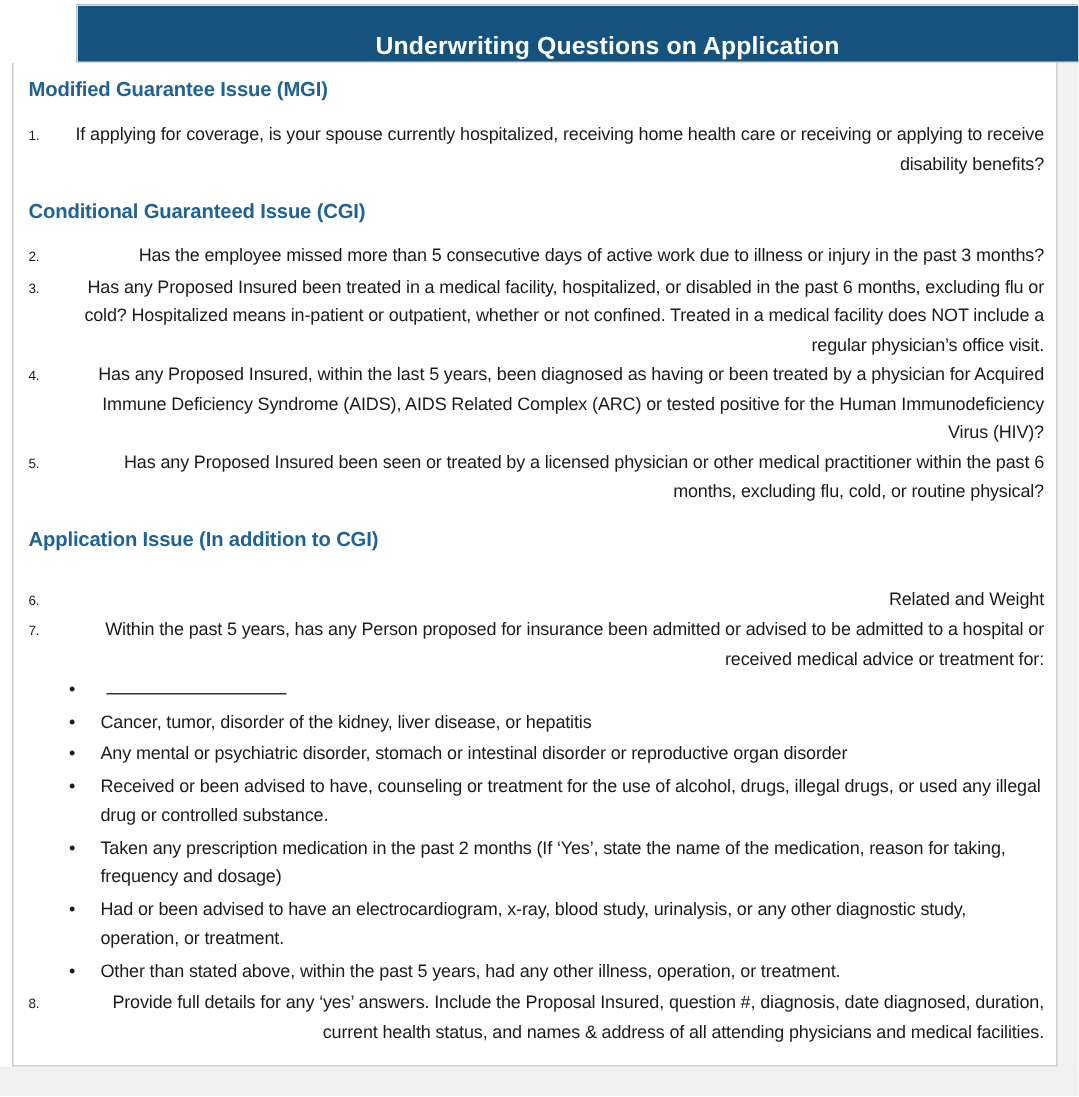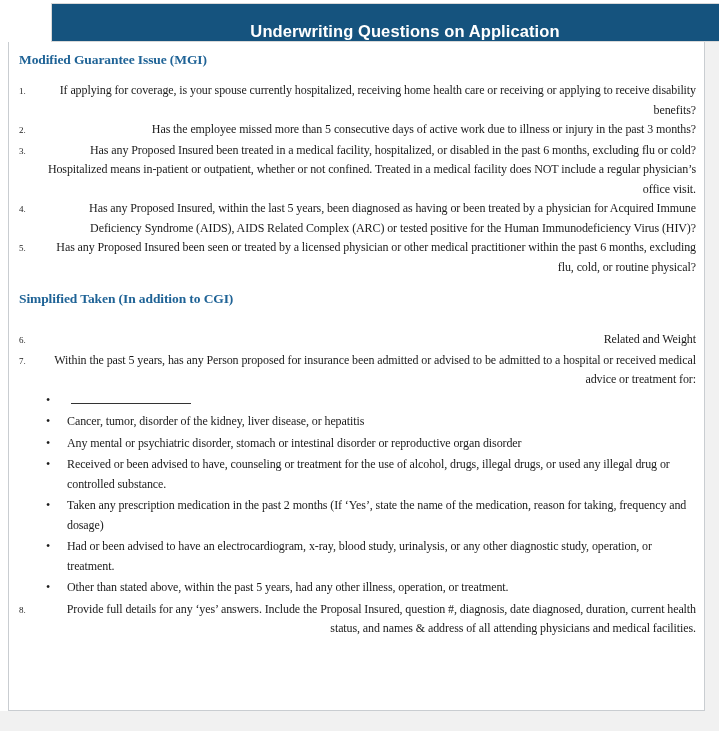--- a/index.html
+++ b/index.html
@@ -45,21 +45,20 @@
   .content-area {
     position: absolute;
     left: 8px; top: 42px;
     width: 697px; height: 669px;
     box-sizing: border-box;
     background: #ffffff;
     border: 1px solid var(--page-border, #c9cdd1);
     border-top: none;
     padding: 9px 8px 4px 10px;
     overflow: hidden;
-    font-family: Liberation Serif, serif;
   }
   .section-heading {
     color: var(--heading-blue, #1f6396);
     font-size: 13.5px;
     font-weight: bold;
     margin: 14px 0 13px 0;
     letter-spacing: -0.1px;
   }
   .section:first-child .section-heading { margin-top: 1px; }
   .section-heading.gap-after { margin-bottom: 23px; }
@@ -118,40 +117,41 @@
 
     <div class="section">
       <div class="section-heading">Modified Guarantee Issue (MGI)</div>
       <div class="q">
         <span class="q-num">1.</span>
         <span class="q-text">If applying for coverage, is your spouse currently hospitalized, receiving home health care or receiving or applying to receive disability benefits?</span>
       </div>
     </div>
 
     <div class="section">
+      <div class="section-heading">Conditional Guaranteed Issue (CGI)</div>
       <div class="q">
         <span class="q-num">2.</span>
         <span class="q-text">Has the employee missed more than 5 consecutive days of active work due to illness or injury in the past 3 months?</span>
       </div>
       <div class="q">
         <span class="q-num">3.</span>
         <span class="q-text">Has any Proposed Insured been treated in a medical facility, hospitalized, or disabled in the past 6 months, excluding flu or cold? Hospitalized means in-patient or outpatient, whether or not confined. Treated in a medical facility does NOT include a regular physician’s office visit.</span>
       </div>
       <div class="q">
         <span class="q-num">4.</span>
         <span class="q-text">Has any Proposed Insured, within the last 5 years, been diagnosed as having or been treated by a physician for Acquired Immune Deficiency Syndrome (AIDS), AIDS Related Complex (ARC) or tested positive for the Human Immunodeficiency Virus (HIV)?</span>
       </div>
       <div class="q">
         <span class="q-num">5.</span>
         <span class="q-text">Has any Proposed Insured been seen or treated by a licensed physician or other medical practitioner within the past 6 months, excluding flu, cold, or routine physical?</span>
       </div>
     </div>
 
     <div class="section">
-      <div class="section-heading gap-after">Simplified Taken (In addition to CGI)</div>
+      <div class="section-heading gap-after">Application Issue (In addition to CGI)</div>
 
       <div class="q">
         <span class="q-num">6.</span>
         <span class="q-text">Related and Weight</span>
       </div>
 
       <div class="q">
         <span class="q-num">7.</span>
         <span class="q-text">Within the past 5 years, has any Person proposed for insurance been admitted or advised to be admitted to a hospital or received medical advice or treatment for:</span>
       </div>

